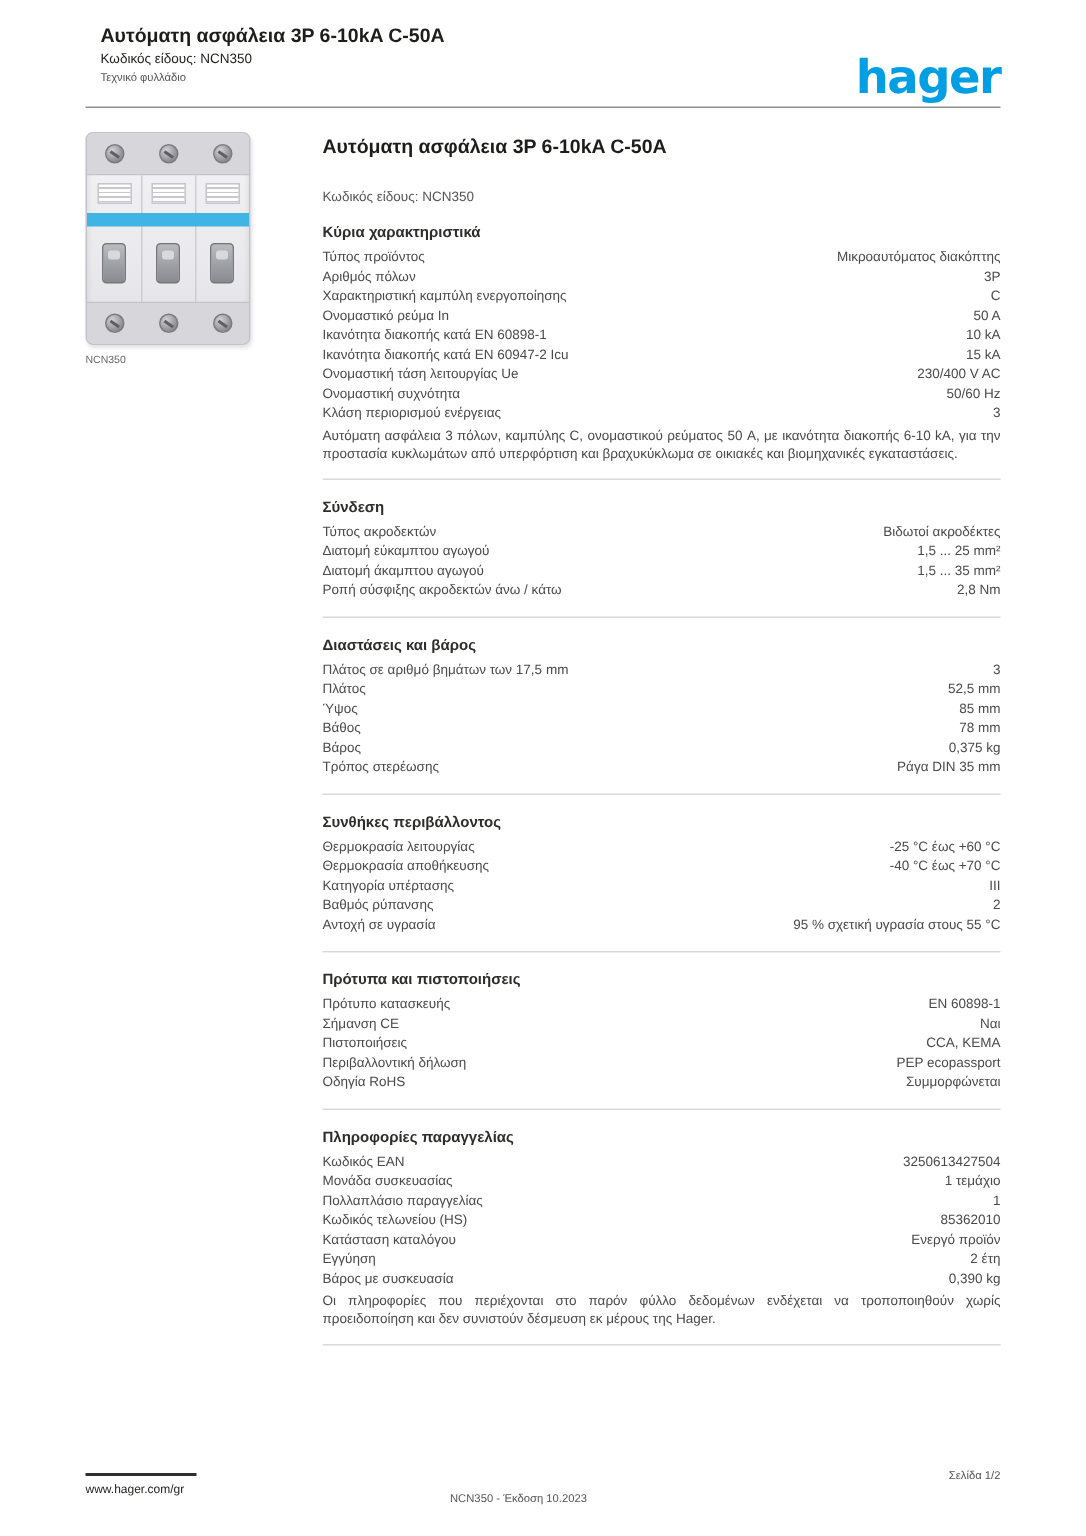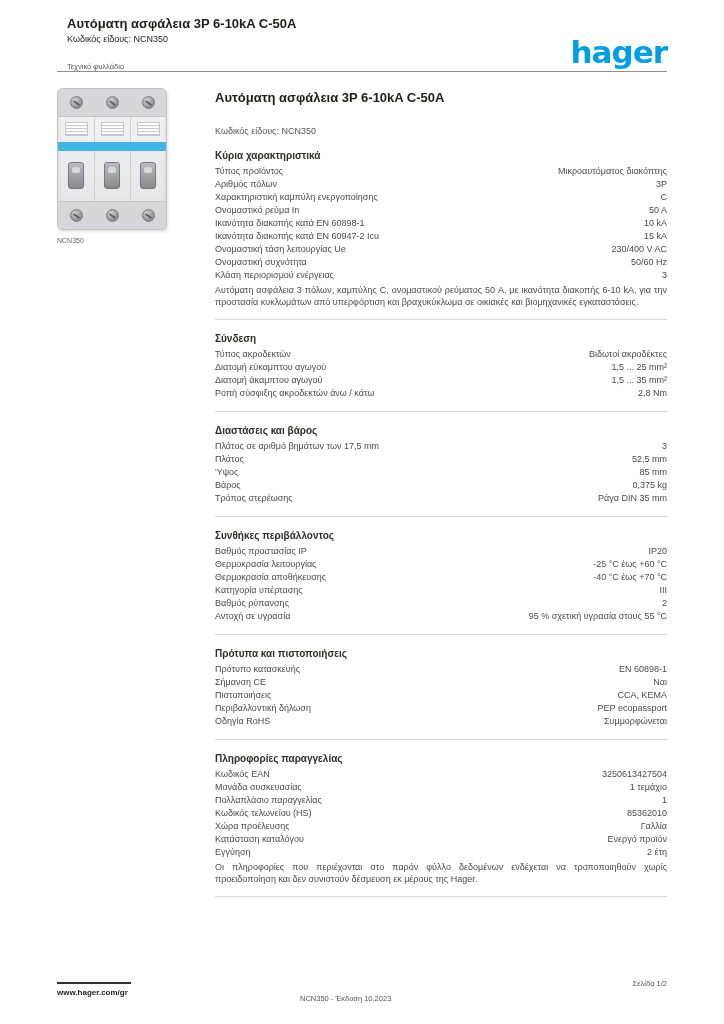--- a/index.html
+++ b/index.html
@@ -9,21 +9,21 @@
     font-family: "Liberation Sans", sans-serif;
     color: #404040;
     position: relative;
     overflow: hidden;
   }
 
   
   .header { position: absolute; left: 67px; top: 16px; right: 57px; }
   .header-title { font-size: 13px; font-weight: bold; color: #1d1d1b; line-height: 15px; }
   .header-sub   { font-size: 9px;  color: #1d1d1b; margin-top: 3px; }
-  .header-sub2  { font-size: 7.5px; color: #555; margin-top: 18px; }
+  .header-sub2  { font-size: 7.5px; color: #555; margin-top: 3px; }
   .logo {
     position: absolute; right: 0; top: 4px;
     font-family: "DejaVu Sans", sans-serif;
     font-size: 31px; font-weight: bold; letter-spacing: -1px;
     color: #009fe3;
     margin-top: 14px;
   }
   .header-rule { position: absolute; left: 57px; right: 57px; top: 71px; border-top: 1px solid #8f8f8f; }
 
   
@@ -76,21 +76,21 @@
   .sec-heading { font-size: 10px; font-weight: bold; color: #2d2d2b; line-height: 13px; margin-bottom: 3px; }
   .spec-row { display: flex; justify-content: space-between; font-size: 9px; line-height: 13px; color: #4a4a4a; }
   .spec-row .lbl { flex: 1 1 auto; }
   .spec-row .val { flex: 0 1 auto; max-width: 52%; text-align: center; white-space: normal; }
   .spec-note { font-size: 9px; line-height: 12px; color: #4a4a4a; margin-top: 2px; text-align: justify; }
   .sec-divider { border-top: 1px solid #d9d9d9; margin: 11px 0 12px; }
 
   
   .footer { position: absolute; left: 57px; right: 57px; bottom: 20px; height: 22px; font-size: 7.5px; color: #555; }
   .f-rule { width: 74px; border-top: 2px solid #2f2f2f; margin-bottom: 4px; }
-  .f-url { font-size: 8px; font-weight: bold; color: #1d1d1b; text-decoration: none; }
+  .f-url { font-size: 8px; font-weight: normal; color: #1d1d1b; text-decoration: none; }
   .f-center { position: absolute; left: 243px; bottom: 1px; }
   .f-right { position: absolute; right: 0; bottom: 16px; }
 </style>
 </head>
 <body>
 
 <div class="header">
   <div class="header-title">Αυτόματη ασφάλεια 3P 6-10kA C-50A</div>
   <div class="header-sub">Κωδικός είδους: NCN350</div>
   <div class="header-sub2">Τεχνικό φυλλάδιο</div>
@@ -197,34 +197,34 @@
       </div>
       <div class="spec-row">
         <span class="lbl">Πλάτος</span>
         <span class="val">52,5 mm</span>
       </div>
       <div class="spec-row">
         <span class="lbl">Ύψος</span>
         <span class="val">85 mm</span>
       </div>
       <div class="spec-row">
+        <span class="lbl">Βάθος</span>
+        <span class="val">78 mm</span>
+      </div>
+      <div class="spec-row">
         <span class="lbl">Βάρος</span>
         <span class="val">0,375 kg</span>
       </div>
       <div class="spec-row">
         <span class="lbl">Τρόπος στερέωσης</span>
         <span class="val">Ράγα DIN 35 mm</span>
       </div>
       <div class="sec-divider"></div>
       <div class="sec-heading">Συνθήκες περιβάλλοντος</div>
       <div class="spec-row">
-        <span class="lbl">Βαθμός προστασίας IP</span>
-        <span class="val">IP20</span>
-      </div>
-      <div class="spec-row">
         <span class="lbl">Θερμοκρασία λειτουργίας</span>
         <span class="val">-25 °C έως +60 °C</span>
       </div>
       <div class="spec-row">
         <span class="lbl">Θερμοκρασία αποθήκευσης</span>
         <span class="val">-40 °C έως +70 °C</span>
       </div>
       <div class="spec-row">
         <span class="lbl">Κατηγορία υπέρτασης</span>
         <span class="val">III</span>
@@ -271,30 +271,30 @@
       </div>
       <div class="spec-row">
         <span class="lbl">Πολλαπλάσιο παραγγελίας</span>
         <span class="val">1</span>
       </div>
       <div class="spec-row">
         <span class="lbl">Κωδικός τελωνείου (HS)</span>
         <span class="val">85362010</span>
       </div>
       <div class="spec-row">
-        <span class="lbl">Χώρα προέλευσης</span>
-        <span class="val">Γαλλία</span>
-      </div>
-      <div class="spec-row">
         <span class="lbl">Κατάσταση καταλόγου</span>
         <span class="val">Ενεργό προϊόν</span>
       </div>
       <div class="spec-row">
         <span class="lbl">Εγγύηση</span>
         <span class="val">2 έτη</span>
+      </div>
+      <div class="spec-row">
+        <span class="lbl">Βάρος με συσκευασία</span>
+        <span class="val">0,390 kg</span>
       </div>
       <div class="spec-note">Οι πληροφορίες που περιέχονται στο παρόν φύλλο δεδομένων ενδέχεται να τροποποιηθούν χωρίς προειδοποίηση και δεν συνιστούν δέσμευση εκ μέρους της Hager.</div>
       <div class="sec-divider"></div>
     </div>
 </div>
 
 <div class="footer">
   <div class="f-rule"></div>
   <a class="f-url" href="#">www.hager.com/gr</a>
   <div class="f-center">NCN350 - Έκδοση 10.2023</div>

